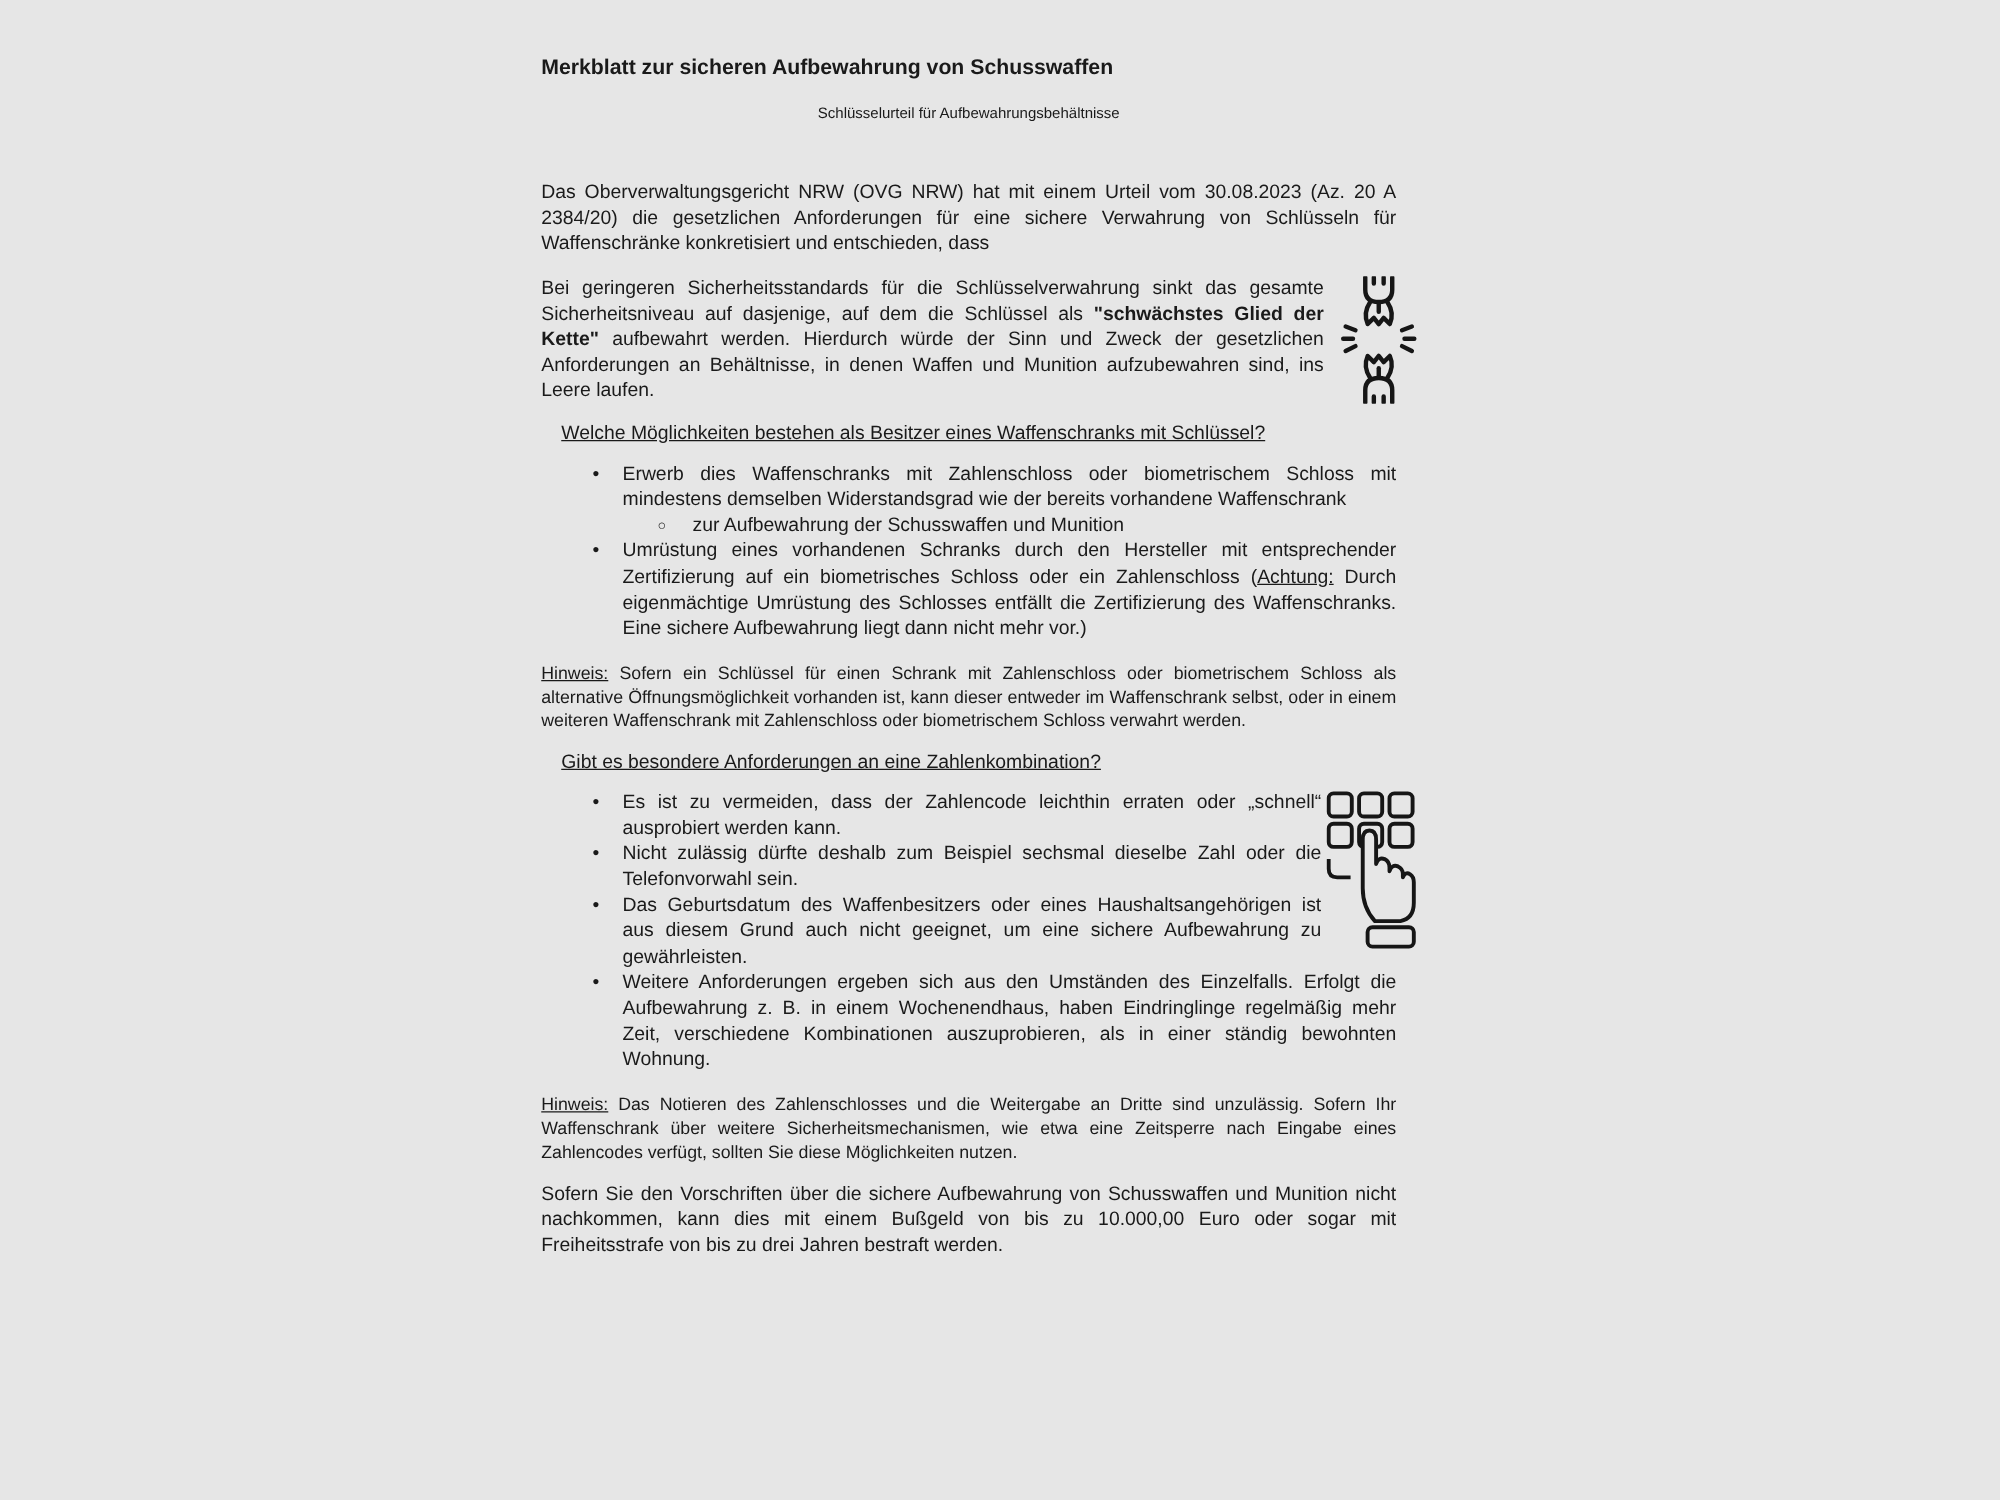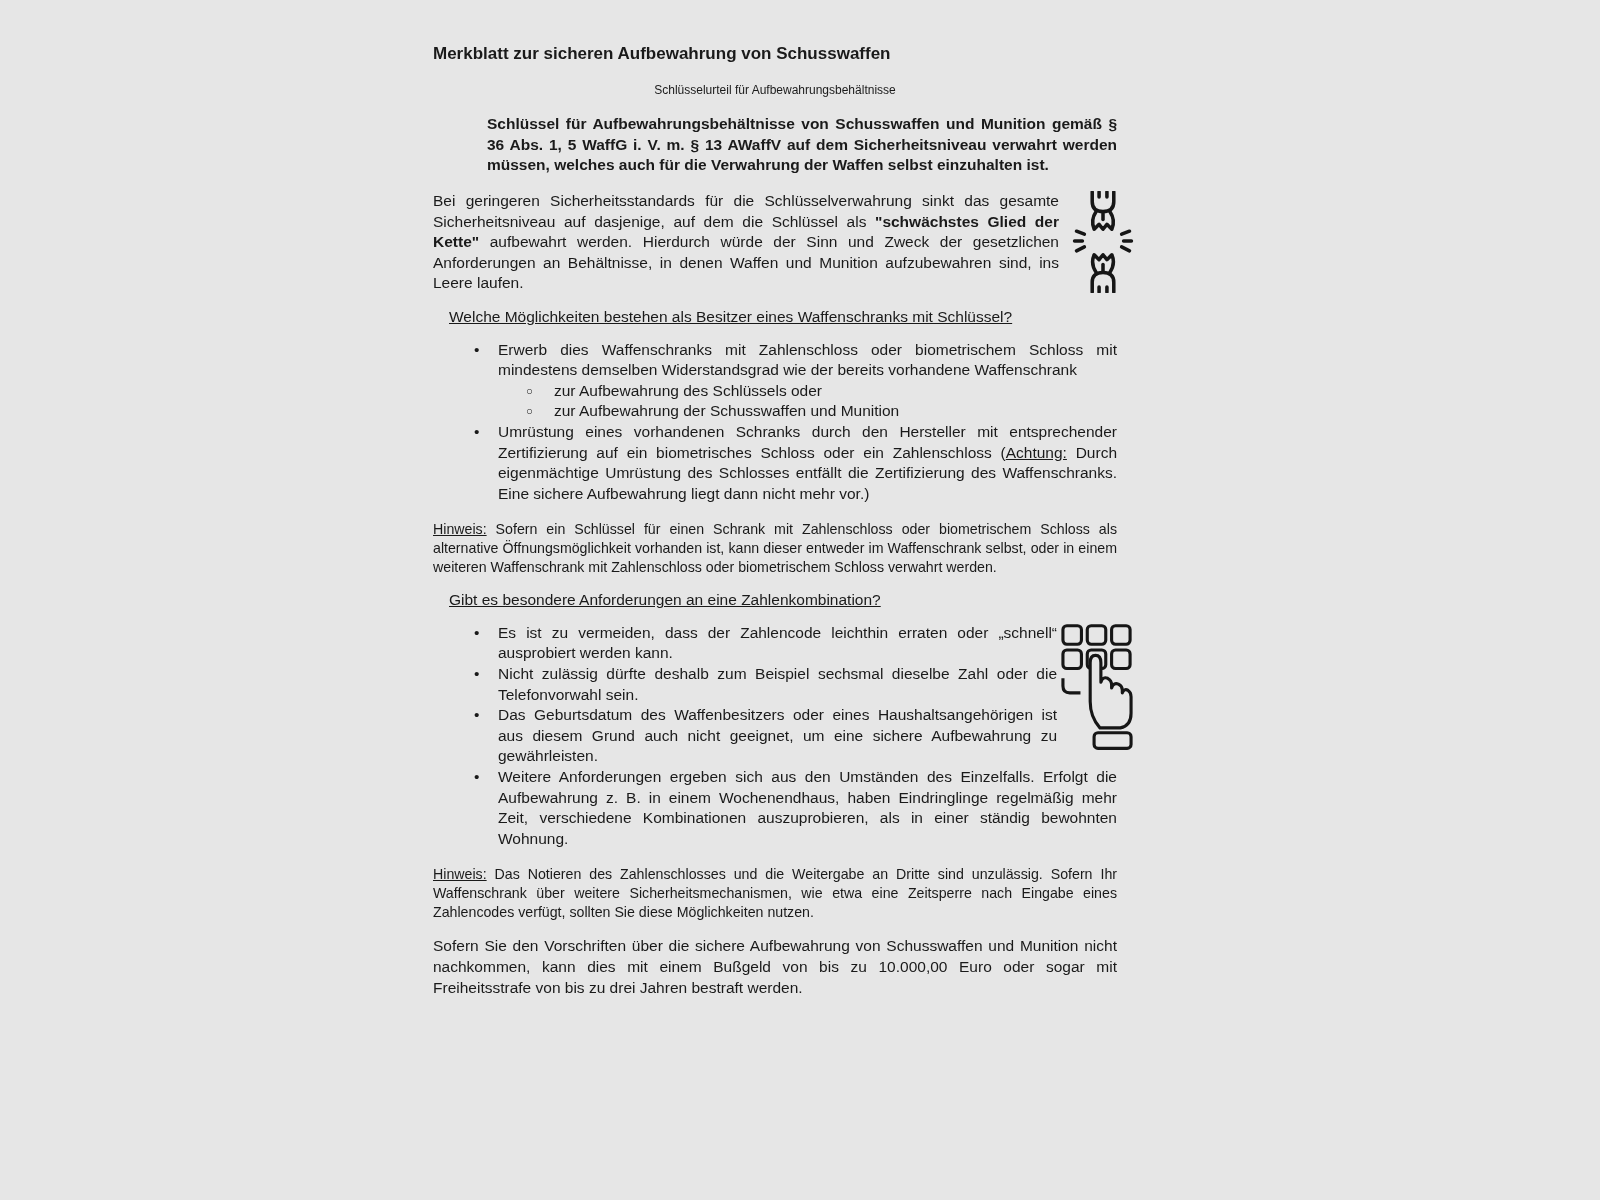--- a/index.html
+++ b/index.html
@@ -129,22 +129,22 @@
   }
 </style>
 </head>
 <body>
 
 <div class="page">
 
   <p class="title">Merkblatt zur sicheren Aufbewahrung von Schusswaffen</p>
   <p class="subtitle">Schlüsselurteil für Aufbewahrungsbehältnisse</p>
 
-
-  <p class="ruling">Schlüssel für Aufbewahrungsbehältnisse von Schusswaffen und Munition gemäß § 36 Abs. 1, 5 WaffG i. V. m. § 13 AWaffV auf dem Sicherheitsniveau verwahrt werden müssen, welches auch für die Verwahrung der Waffen selbst einzuhalten ist.</p>
+  <p class="para intro">Das Oberverwaltungsgericht NRW (OVG NRW) hat mit einem Urteil vom 30.08.2023 (Az. 20 A 2384/20) die gesetzlichen Anforderungen für eine sichere Verwahrung von Schlüsseln für Waffenschränke konkretisiert und entschieden, dass</p>
+
 
   <div class="iconwrap">
     <span class="chain-icon">
       <svg viewBox="0 0 64 104" width="64" height="102" aria-hidden="true">
         <g class="stroke">
           <path d="M21 1 V11 Q21 21 32 21 Q43 21 43 11 V1"></path>
           <path d="M28 1 V6 M36 1 V6"></path>
           <path d="M25 21 Q19 30 23 39 L28 34 L32 39 L36 34 L41 39 Q45 30 39 21"></path>
           <path d="M32 22 V29"></path>
           <path d="M5 41 L13 44 M3 51 L11 51 M5 61 L13 57"></path>
@@ -158,21 +158,20 @@
     </span>
     <p class="para" style="margin-top:0"><span>Bei geringeren Sicherheitsstandards für die Schlüsselverwahrung sinkt das gesamte Sicherheitsniveau auf dasjenige, auf dem die Schlüssel als </span><b>"schwächstes Glied der Kette"</b><span> aufbewahrt werden. Hierdurch würde der Sinn und Zweck der gesetzlichen Anforderungen an Behältnisse, in denen Waffen und Munition aufzubewahren sind, ins Leere laufen.</span></p>
   </div>
 
   <p class="heading">Welche Möglichkeiten bestehen als Besitzer eines Waffenschranks mit Schlüssel?</p>
 
   <ul class="bullets">
     <li>
       <span>Erwerb dies Waffenschranks mit Zahlenschloss oder biometrischem Schloss mit mindestens demselben Widerstandsgrad wie der bereits vorhandene Waffenschrank</span>
       <ul class="subs">
-        <li>zur Aufbewahrung des Schlüssels oder</li>
         <li>zur Aufbewahrung der Schusswaffen und Munition</li>
       </ul>
     </li>
     <li><span>Umrüstung eines vorhandenen Schranks durch den Hersteller mit entsprechender Zertifizierung auf ein biometrisches Schloss oder ein Zahlenschloss (</span><span class="u">Achtung:</span><span> Durch eigenmächtige Umrüstung des Schlosses entfällt die Zertifizierung des Waffenschranks. Eine sichere Aufbewahrung liegt dann nicht mehr vor.)</span></li>
   </ul>
 
   <p class="note"><span class="u">Hinweis:</span><span> Sofern ein Schlüssel für einen Schrank mit Zahlenschloss oder biometrischem Schloss als alternative Öffnungsmöglichkeit vorhanden ist, kann dieser entweder im Waffenschrank selbst, oder in einem weiteren Waffenschrank mit Zahlenschloss oder biometrischem Schloss verwahrt werden.</span></p>
 
   <p class="heading">Gibt es besondere Anforderungen an eine Zahlenkombination?</p>
 

